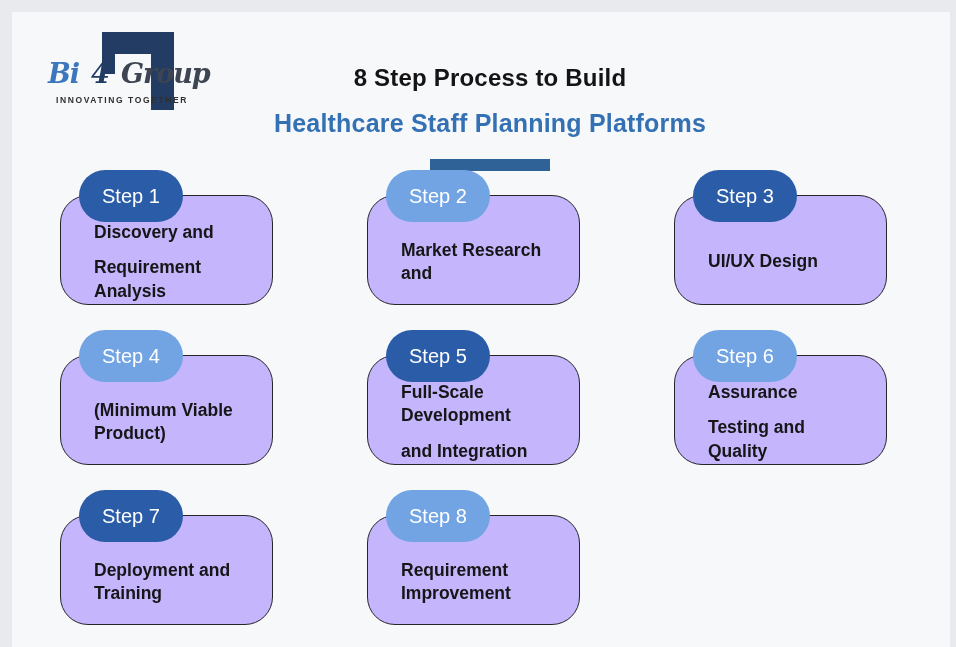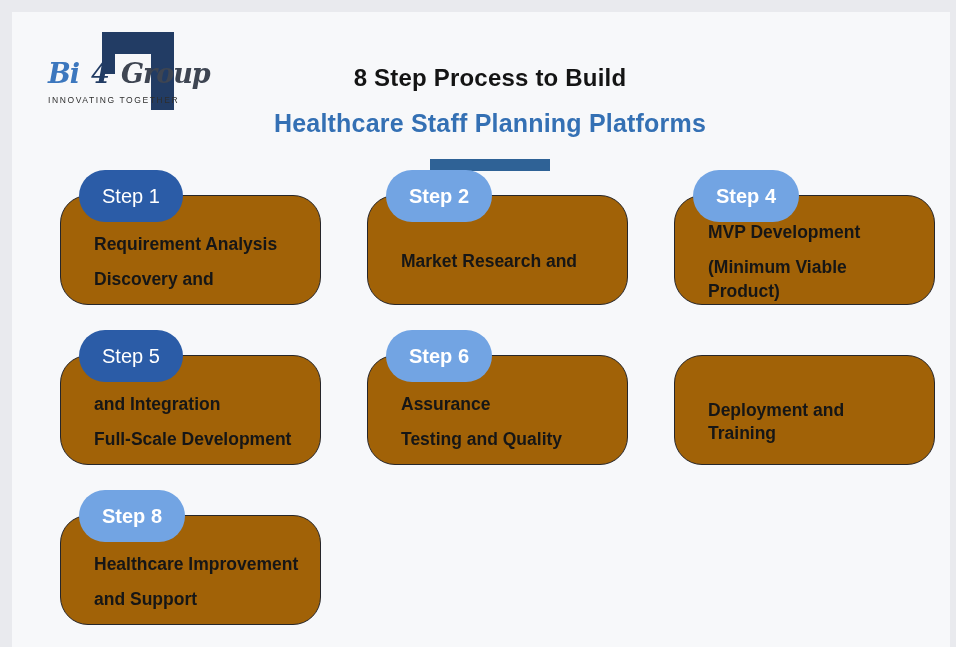--- a/index.html
+++ b/index.html
@@ -23,54 +23,54 @@
   .logo-mark .m-right { position: absolute; left: 49px; top: 0; width: 23px; height: 78px; background: var(--logo-navy); }
   .logo-name {
     position: absolute; left: 0; top: 26px; white-space: nowrap;
     font-family: "DejaVu Serif", serif; font-style: italic; font-size: 27px; font-weight: 600;
     letter-spacing: -1px; z-index: 2;
   }
   .logo-name .lp1 { color: var(--logo-blue); }
   .logo-name .lp2 { color: var(--logo-navy); }
   .logo-name .lp3 { color: var(--logo-gray); }
   .logo-tagline {
-    position: absolute; left: 6px; top: 63px; z-index: 2;
-    font-size: 8.5px; font-weight: 400; letter-spacing: 1.6px; color: #2e2e2e; white-space: nowrap;
+    position: absolute; left: 14px; top: 63px; z-index: 2;
+    font-size: 8.5px; font-weight: 700; letter-spacing: 1.6px; color: #2e2e2e; white-space: nowrap;
   }
 
   
   .title-block { position: absolute; left: 0; right: 0; top: 40px; text-align: center; }
   .title-line1 { font-size: 24px; font-weight: 600; color: #141414; letter-spacing: 0.2px; text-align: center; }
   .title-line2 { font-size: 25px; font-weight: 700; color: var(--title-accent); margin-top: 5px; letter-spacing: 0.2px; }
   .title-underline { width: 120px; height: 3px; background: var(--underline); margin: 15px auto 0 auto; }
 
   
   .steps-grid {
     position: absolute; left: 42px; top: 177px;
     display: grid;
     grid-template-columns: repeat(3, 261px);
     gap: 50px 46px;
   }
   .card {
     position: relative;
-    width: 261px; height: 110px;
-    background: #a16207;
+    width: 213px; height: 110px;
+    background: #c4b5fd;
     border: 1.3px solid #26262a;
     border-radius: 28px;
   }
   .pill {
     position: absolute; left: 18px; top: -26px;
     height: 52px; line-height: 52px;
     padding: 0 23px;
     border-radius: 26px;
     color: #ffffff; font-size: 20px; font-weight: 500;
     white-space: nowrap; z-index: 2;
   }
   .pill.dark  { background: var(--pill-dark); }
-  .pill.light { background: var(--pill-light); font-weight: bold; }
+  .pill.light { background: var(--pill-light); }
   .card-text {
     position: absolute; left: 21px; right: 8px; top: 0; bottom: 0;
     display: flex; flex-direction: column; justify-content: center;
     padding-top: 30px;
     font-size: 17.5px; font-weight: 600; color: #161616; line-height: 1.32;
   }
   .card-text span { display: block; }
 </style>
 </head>
 <body>
@@ -92,65 +92,70 @@
   <div class="title-block">
     <div class="title-line1">8 Step Process to Build</div>
     <div class="title-line2">Healthcare Staff Planning Platforms</div>
     <div class="title-underline"></div>
   </div>
 
   <div class="steps-grid">
     <div class="card">
       <div class="pill dark">Step 1</div>
       <div class="card-text">
+          <span>Discovery and</span>
           <span>Requirement Analysis</span>
-          <span>Discovery and</span>
         </div>
     </div>
 
     <div class="card">
       <div class="pill light">Step 2</div>
       <div class="card-text">
           <span>Market Research and</span>
         </div>
     </div>
 
+    <div class="card">
+      <div class="pill dark">Step 3</div>
+      <div class="card-text">
+          <span>UI/UX Design</span>
+        </div>
+    </div>
 
     <div class="card">
       <div class="pill light">Step 4</div>
       <div class="card-text">
-          <span>MVP Development</span>
           <span>(Minimum Viable Product)</span>
         </div>
     </div>
 
     <div class="card">
       <div class="pill dark">Step 5</div>
       <div class="card-text">
+          <span>Full-Scale Development</span>
           <span>and Integration</span>
-          <span>Full-Scale Development</span>
         </div>
     </div>
 
     <div class="card">
       <div class="pill light">Step 6</div>
       <div class="card-text">
           <span>Assurance</span>
           <span>Testing and Quality</span>
         </div>
     </div>
 
     <div class="card">
+      <div class="pill dark">Step 7</div>
       <div class="card-text">
           <span>Deployment and Training</span>
         </div>
     </div>
 
     <div class="card">
       <div class="pill light">Step 8</div>
       <div class="card-text">
-          <span>Healthcare Improvement</span>
-          <span>and Support</span>
+          <span>Requirement Improvement</span>
         </div>
     </div>
   </div>
 
 </div>
 
 </body></html>

